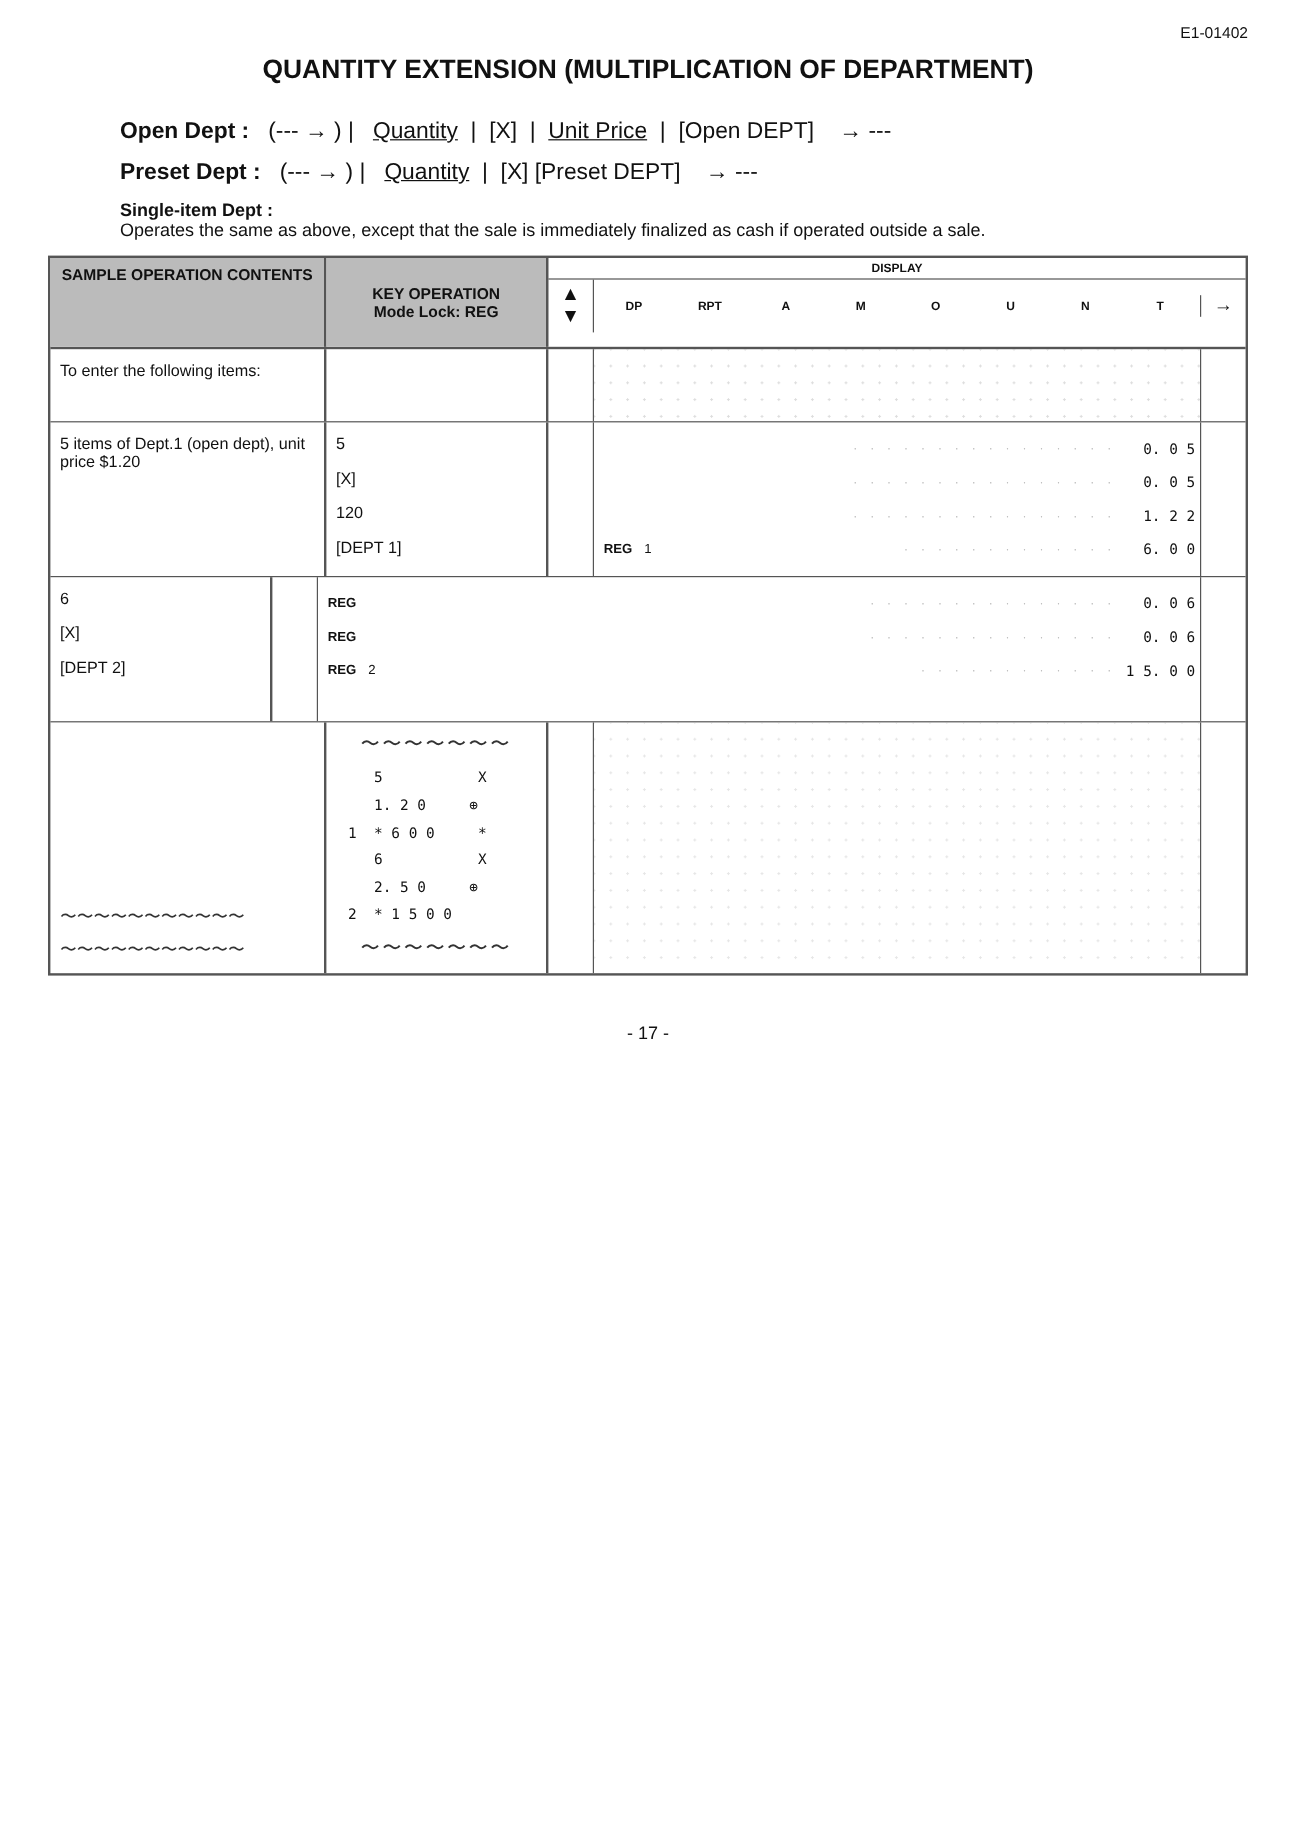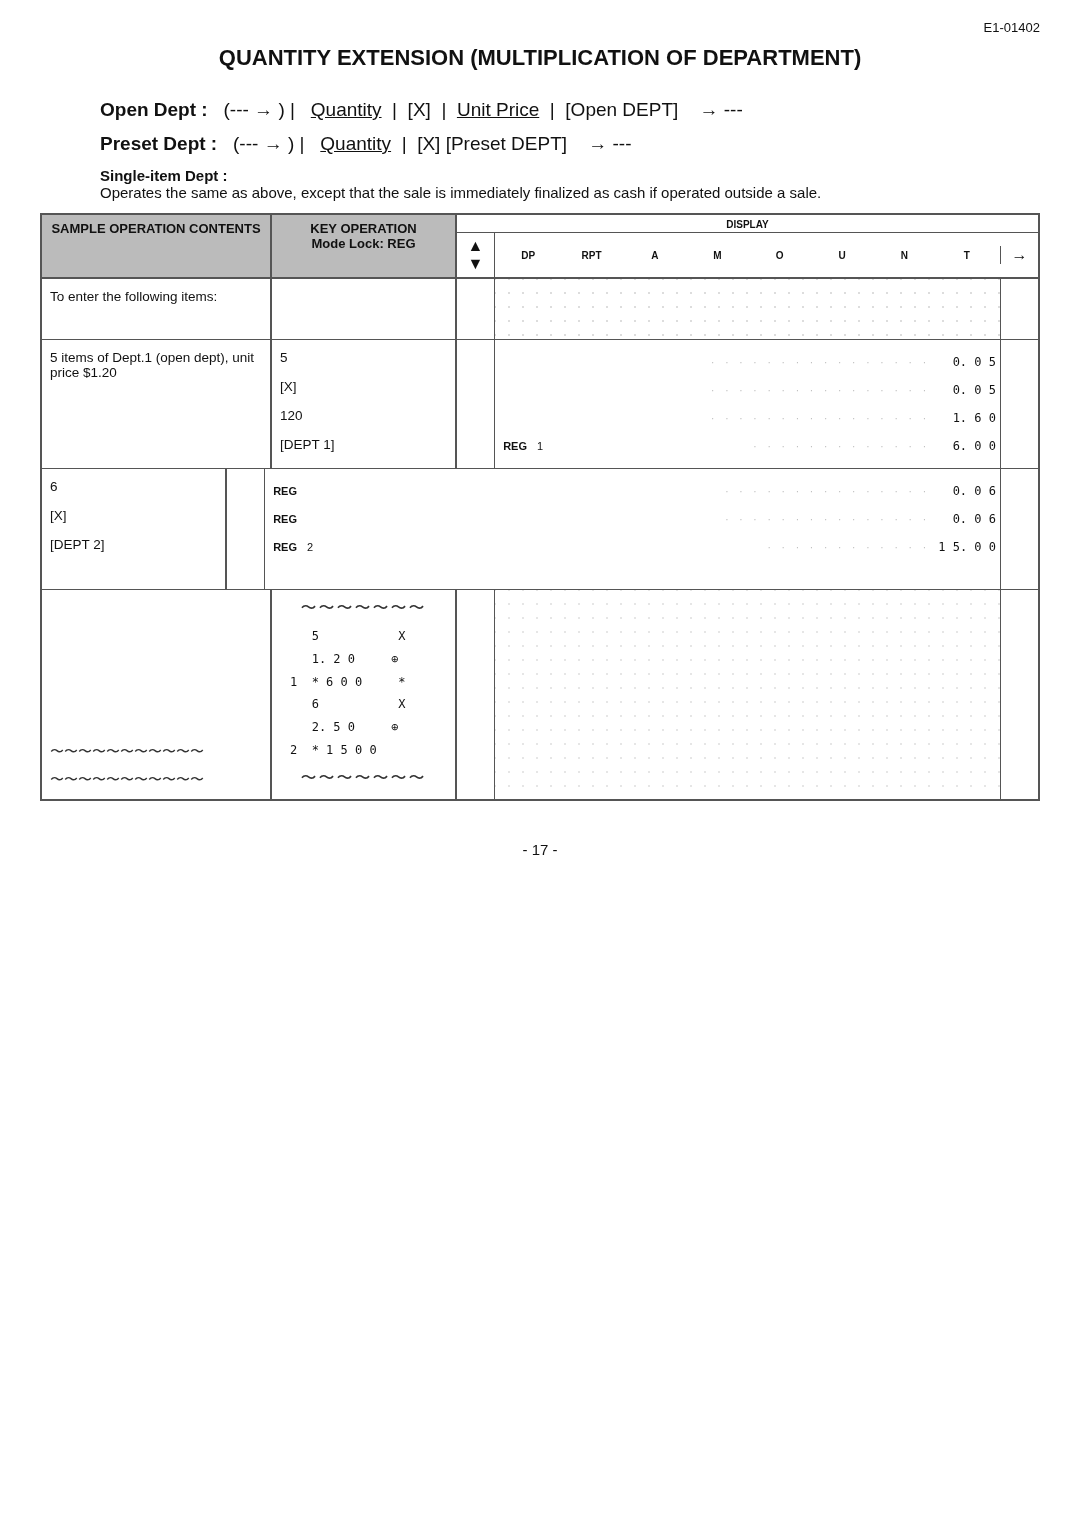--- a/index.html
+++ b/index.html
@@ -71,21 +71,21 @@
       padding: 6px 4px;
     }
     .col-key {
       width: 185px;
       min-width: 185px;
       border-right: 2px solid #555;
       background: #bbb;
       text-align: center;
       font-weight: bold;
       font-size: 13px;
-      padding: 6px 4px;
+      padding: 22px 4px;
     }
     .col-display-header {
       flex: 1;
       position: relative;
     }
     .display-label {
       text-align: center;
       font-weight: bold;
       font-size: 10px;
       padding: 4px 0 2px 0;
@@ -371,21 +371,21 @@
             <div class="disp-dots">
               <span style="color:#bbb;font-size:10px;letter-spacing:4px;">·  ·  ·  ·  ·  ·  ·  ·  ·  ·  ·  ·  ·  ·  ·  ·</span>
             </div>
             <div class="disp-value">0.  0  5</div>
           </div>
           <div class="disp-row">
             <div class="disp-reg"></div>
             <div class="disp-dots">
               <span style="color:#bbb;font-size:10px;letter-spacing:4px;">·  ·  ·  ·  ·  ·  ·  ·  ·  ·  ·  ·  ·  ·  ·  ·</span>
             </div>
-            <div class="disp-value">1.  6  0</div>
+            <div class="disp-value">1.  2  2</div>
           </div>
           <div class="disp-row">
             <div class="disp-reg">REG</div>
             <div class="disp-num">1</div>
             <div class="disp-dots">
               <span style="color:#bbb;font-size:10px;letter-spacing:4px;">·  ·  ·  ·  ·  ·  ·  ·  ·  ·  ·  ·  ·</span>
             </div>
             <div class="disp-value">6.  0  0</div>
           </div>
         </div>

